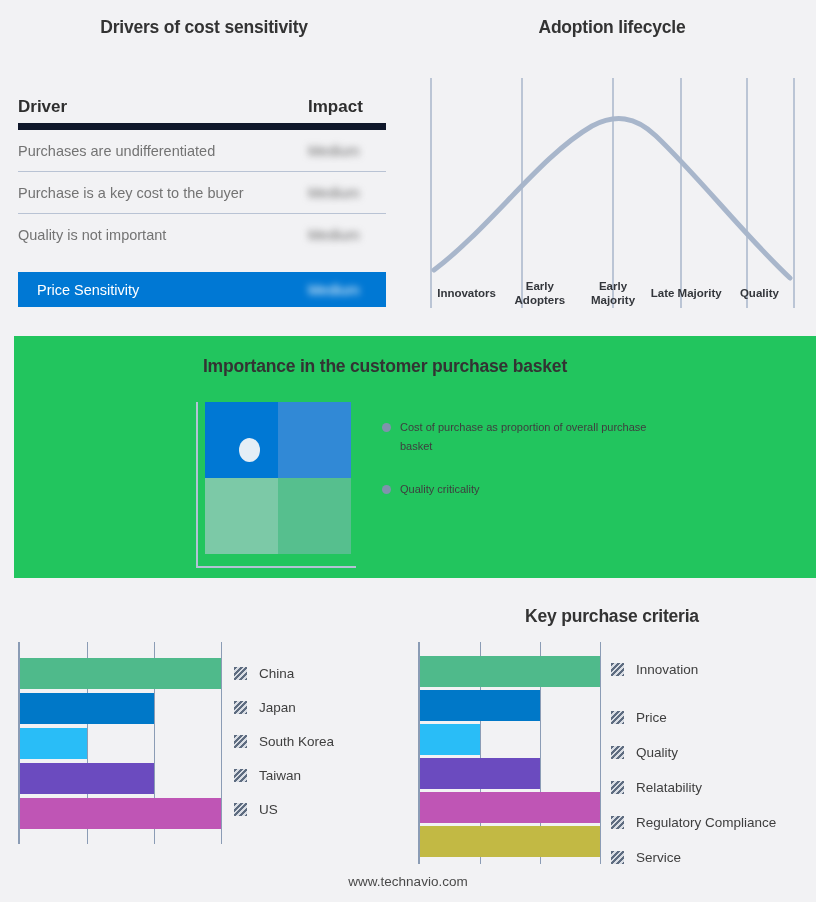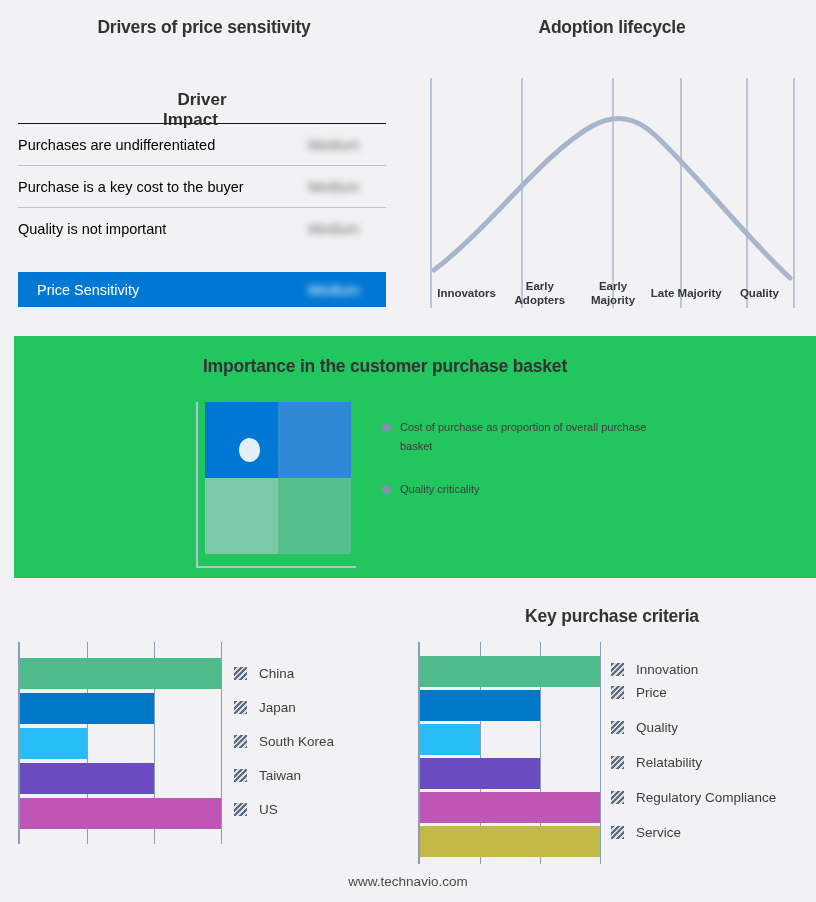--- a/index.html
+++ b/index.html
@@ -46,31 +46,30 @@
   }
   .drv-row {
     position: relative;
     display: flex;
     align-items: center;
     height: 41px;
     border-bottom: 1px solid #b9c3d4;
   }
   .drv-row.header {
     height: 33px;
-    border-bottom: 1px solid #0f172a;
-    flex-direction: column;
+    border-bottom: 7px solid #0f172a;
   }
   .drv-row.last {
     border-bottom: none;
     justify-content: center;
   }
   .drv-name {
     flex: 1;
     font-size: 14.5px;
-    color: #000000;
+    color: #737373;
   }
   .drv-row.header .drv-name,
   .drv-row.header .drv-impact {
     font-size: 17px;
     font-weight: bold;
     color: #2e2e2e;
   }
   .drv-impact {
     width: 78px;
     text-align: left;
@@ -262,21 +261,21 @@
     font-size: 13.5px;
     color: #4a4a4a;
   }
 </style>
 </head>
 <body>
 
 <div id="top-band">
 
   <div id="drivers-panel">
-    <div id="drivers-title" class="panel-title">Drivers of price sensitivity</div>
+    <div id="drivers-title" class="panel-title">Drivers of cost sensitivity</div>
 
     <div id="drivers-table">
       <div class="drv-row header">
         <div class="drv-name">Driver</div>
         <div class="drv-impact">Impact</div>
       </div>
       <div class="drv-row">
         <div class="drv-name">Purchases are undifferentiated</div>
         <div class="drv-impact">Medium</div>
       </div>
@@ -403,21 +402,21 @@
         <div class="bc-bar" style="top:14px;  height:31px; width:180px; background:#4fba8b"></div>
         <div class="bc-bar" style="top:48px;  height:31px; width:120px; background:#0078c8"></div>
         <div class="bc-bar" style="top:82px;  height:31px; width:60px;  background:#29bdf7"></div>
         <div class="bc-bar" style="top:116px; height:31px; width:120px; background:#6b4bbf"></div>
         <div class="bc-bar" style="top:150px; height:31px; width:180px; background:#bf55b5"></div>
         <div class="bc-bar" style="top:184px; height:31px; width:180px; background:#c2b944"></div>
       </div>
     </div>
 
     <div class="bc-legend" style="left:203px; top:84px;">
-      <div class="bcl-item" style="margin-bottom:8px">
+      <div class="bcl-item" style="margin-bottom:33px">
         <span class="bcl-swatch"></span>
         <span class="bcl-text">Innovation</span>
       </div>
       <div class="bcl-item" style="margin-bottom:20px">
         <span class="bcl-swatch"></span>
         <span class="bcl-text">Price</span>
       </div>
       <div class="bcl-item" style="margin-bottom:20px">
         <span class="bcl-swatch"></span>
         <span class="bcl-text">Quality</span>

